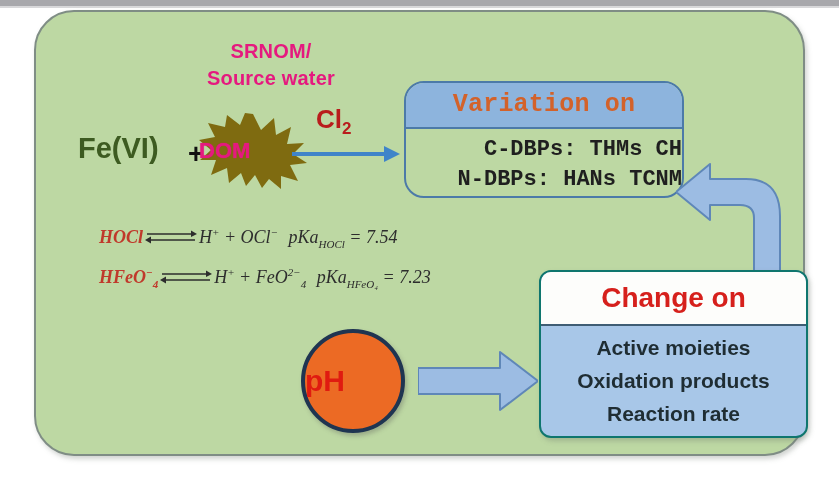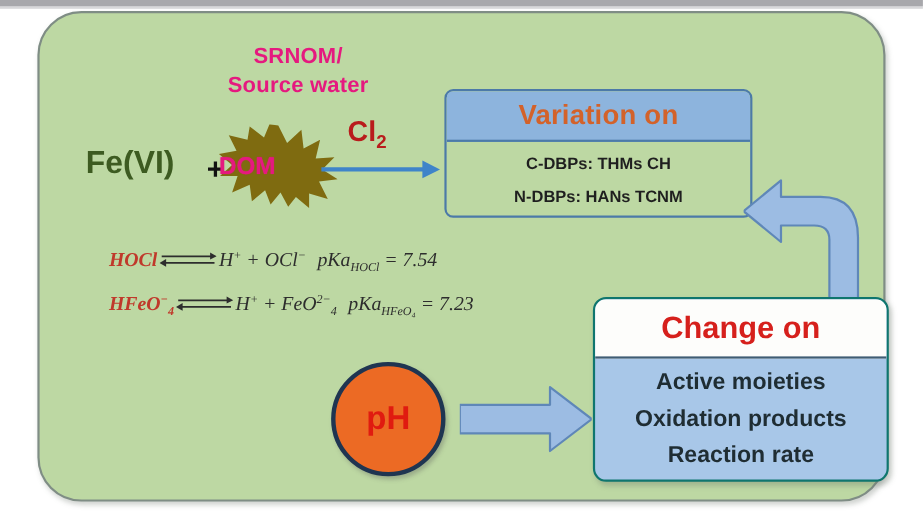--- a/index.html
+++ b/index.html
@@ -128,42 +128,43 @@
   }
 
   
   .vbox {
     position: absolute;
     left: 368px;
     top: 69px;
     width: 280px;
     height: 117px;
     border: 2px solid #4c7aa8;
-    border-radius: 8px;
+    border-radius: 20px;
     box-sizing: border-box;
     overflow: hidden;
     background: #bdd8a3;
+    font-family: Liberation Mono, monospace;
   }
   .vbox-head {
     height: 44px;
     background: #8db4dd;
     border-bottom: 2px solid #4c7aa8;
     color: #d3622a;
     font-weight: bold;
     font-size: 25px;
     line-height: 44px;
     text-align: center;
     letter-spacing: .2px;
   }
   .vbox-body {
     padding-top: 6px;
-    text-align: center;
+    text-align: right;
     color: #1f1f1f;
     font-weight: bold;
-    font-size: 15px;
+    font-size: 22px;
     line-height: 30px;
   }
 
   
   .elbow {
     position: absolute;
     left: 640px;
     top: 148px;
     width: 125px;
     height: 122px;
@@ -207,21 +208,21 @@
     width: 104px;
     height: 104px;
     border-radius: 50%;
     background: #ec6a24;
     border: 4px solid #1f3551;
     box-sizing: border-box;
     color: #e01b10;
     font-weight: bold;
     font-size: 30px;
     line-height: 96px;
-    text-align: center;
+    text-align: left;
     box-shadow: 2px 3px 4px rgba(90,90,90,0.35);
   }
 
   
   .block-arrow {
     position: absolute;
     left: 382px;
     top: 338px;
     width: 120px;
     height: 62px;

